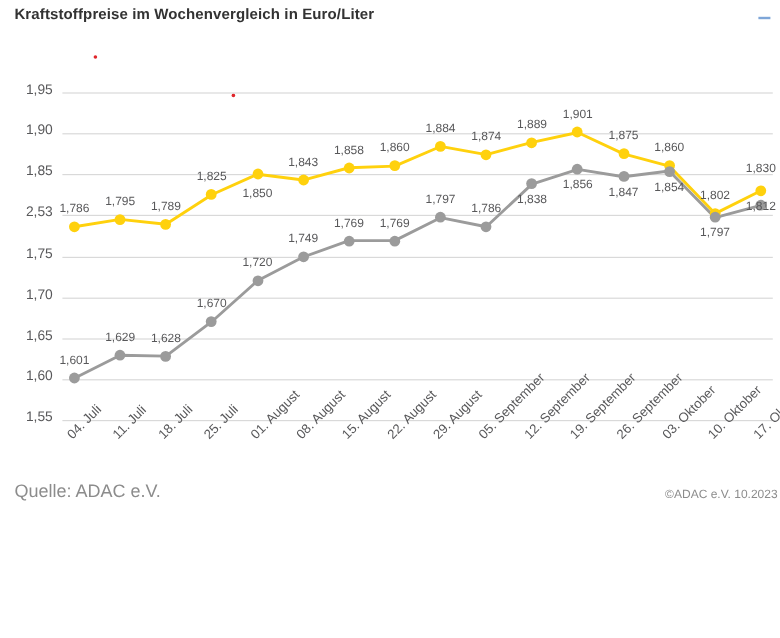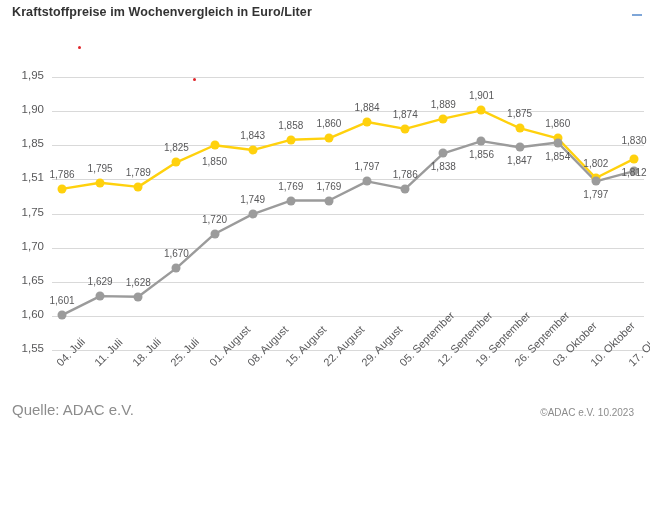--- a/index.html
+++ b/index.html
@@ -104,21 +104,21 @@
   }
   .source-left {
     position: absolute;
     left: 12px;
     bottom: 14px;
     font-size: 15px;
     color: #8c8c8c;
   }
   .source-right {
     position: absolute;
-    right: 16px;
+    right: 2px;
     bottom: 14px;
     font-size: 10px;
     color: #8c8c8c;
   }
   .stray1 {
     position: absolute;
     left: 78px;
     top: 46px;
     width: 3px;
     height: 3px;
@@ -155,21 +155,21 @@
 
 
   <div class="plot" id="plot-area">
       <div class="gridline" style="top: 77px;"></div>
       <div class="ylabel" style="left: 10px; top: 69px;">1,95</div>
       <div class="gridline" style="top: 111.125px;"></div>
       <div class="ylabel" style="left: 10px; top: 103.125px;">1,90</div>
       <div class="gridline" style="top: 145.25px;"></div>
       <div class="ylabel" style="left: 10px; top: 137.25px;">1,85</div>
       <div class="gridline" style="top: 179.375px;"></div>
-      <div class="ylabel" style="left: 10px; top: 171.375px;">1,51</div>
+      <div class="ylabel" style="left: 10px; top: 171.375px;">2,53</div>
       <div class="gridline" style="top: 213.5px;"></div>
       <div class="ylabel" style="left: 10px; top: 205.5px;">1,75</div>
       <div class="gridline" style="top: 247.625px;"></div>
       <div class="ylabel" style="left: 10px; top: 239.625px;">1,70</div>
       <div class="gridline" style="top: 281.75px;"></div>
       <div class="ylabel" style="left: 10px; top: 273.75px;">1,65</div>
       <div class="gridline" style="top: 315.875px;"></div>
       <div class="ylabel" style="left: 10px; top: 307.875px;">1,60</div>
       <div class="gridline" style="top: 350px;"></div>
       <div class="ylabel" style="left: 10px; top: 342px;">1,55</div>

